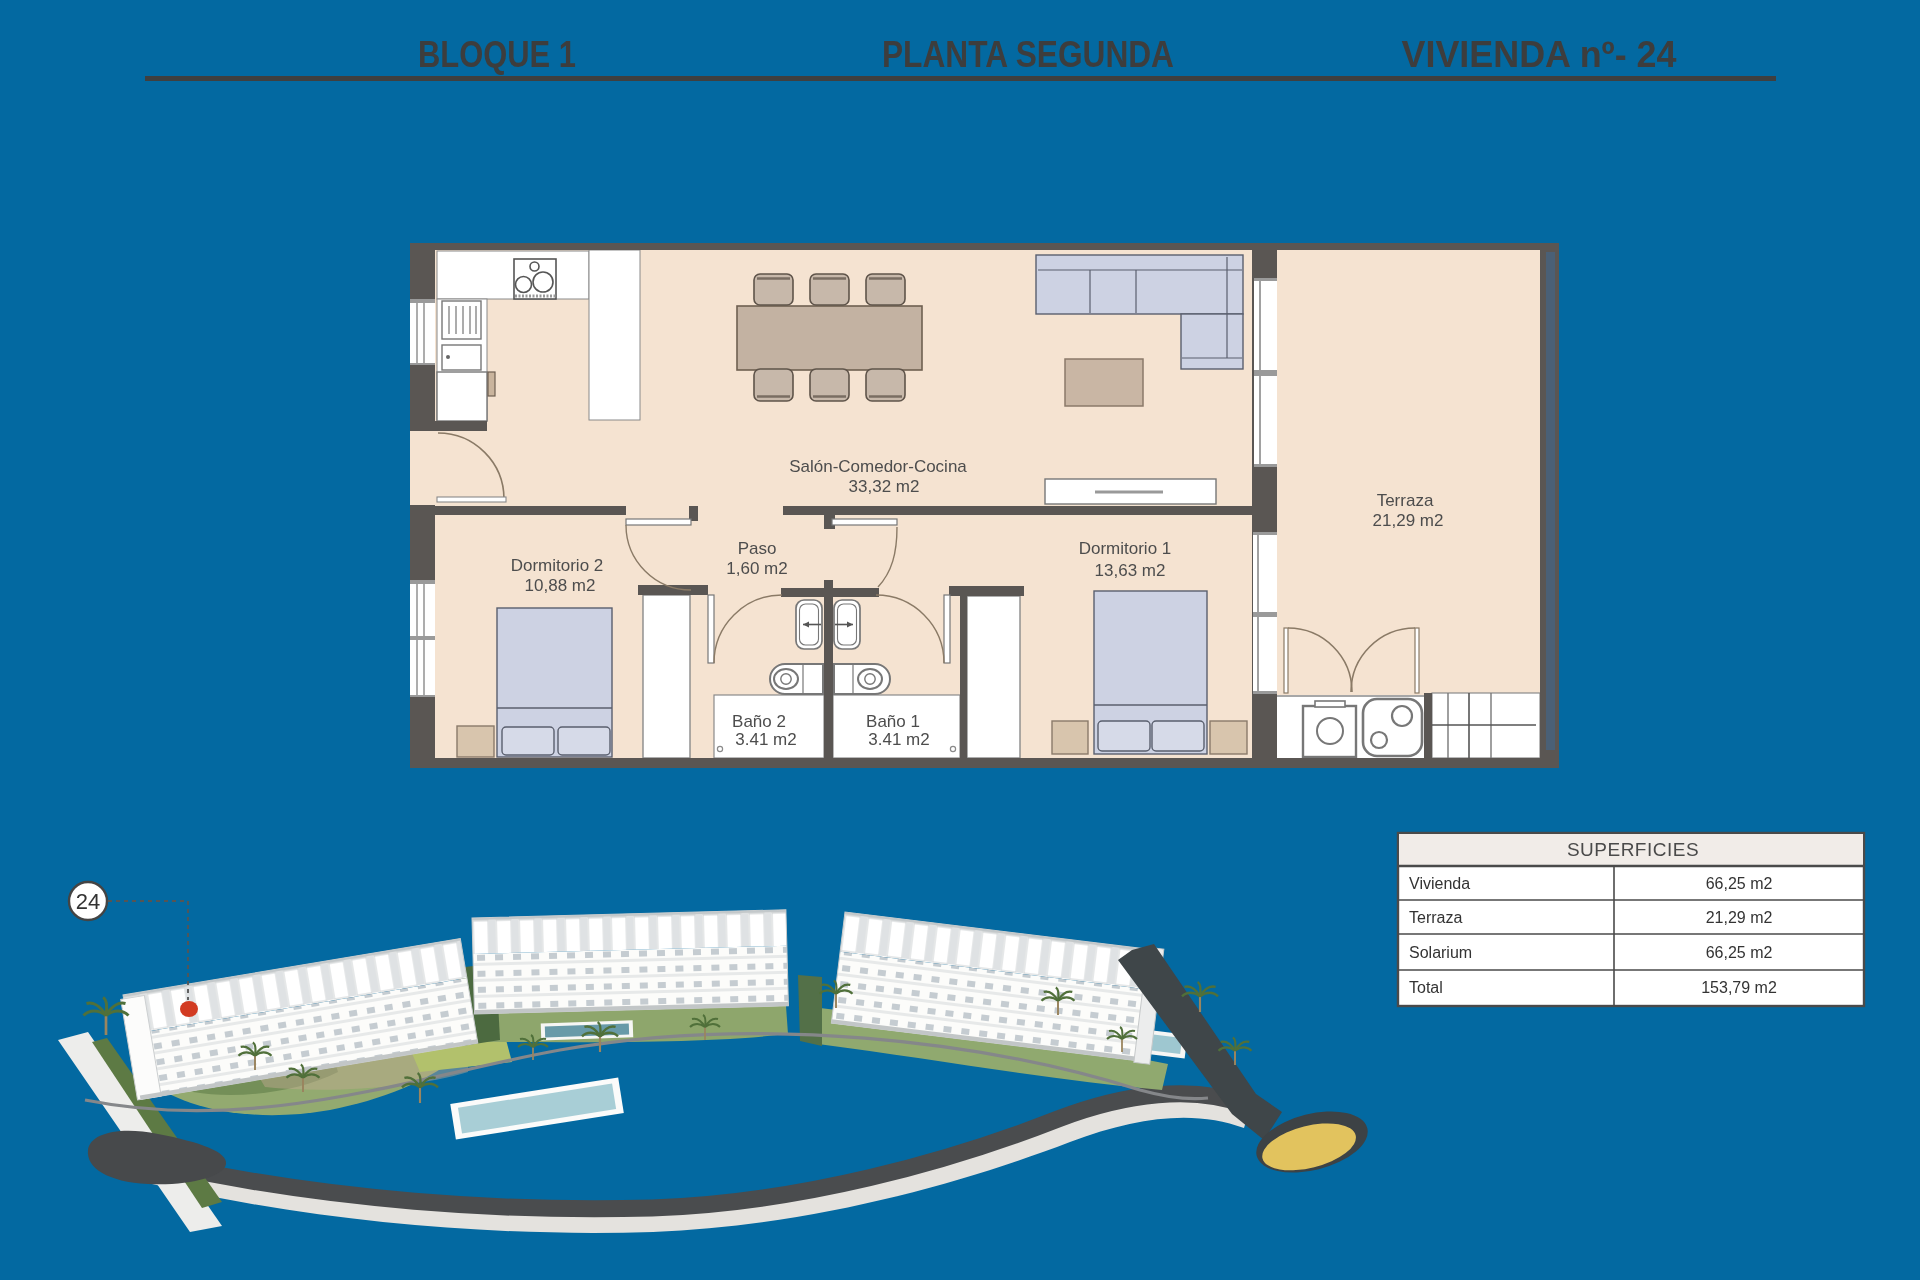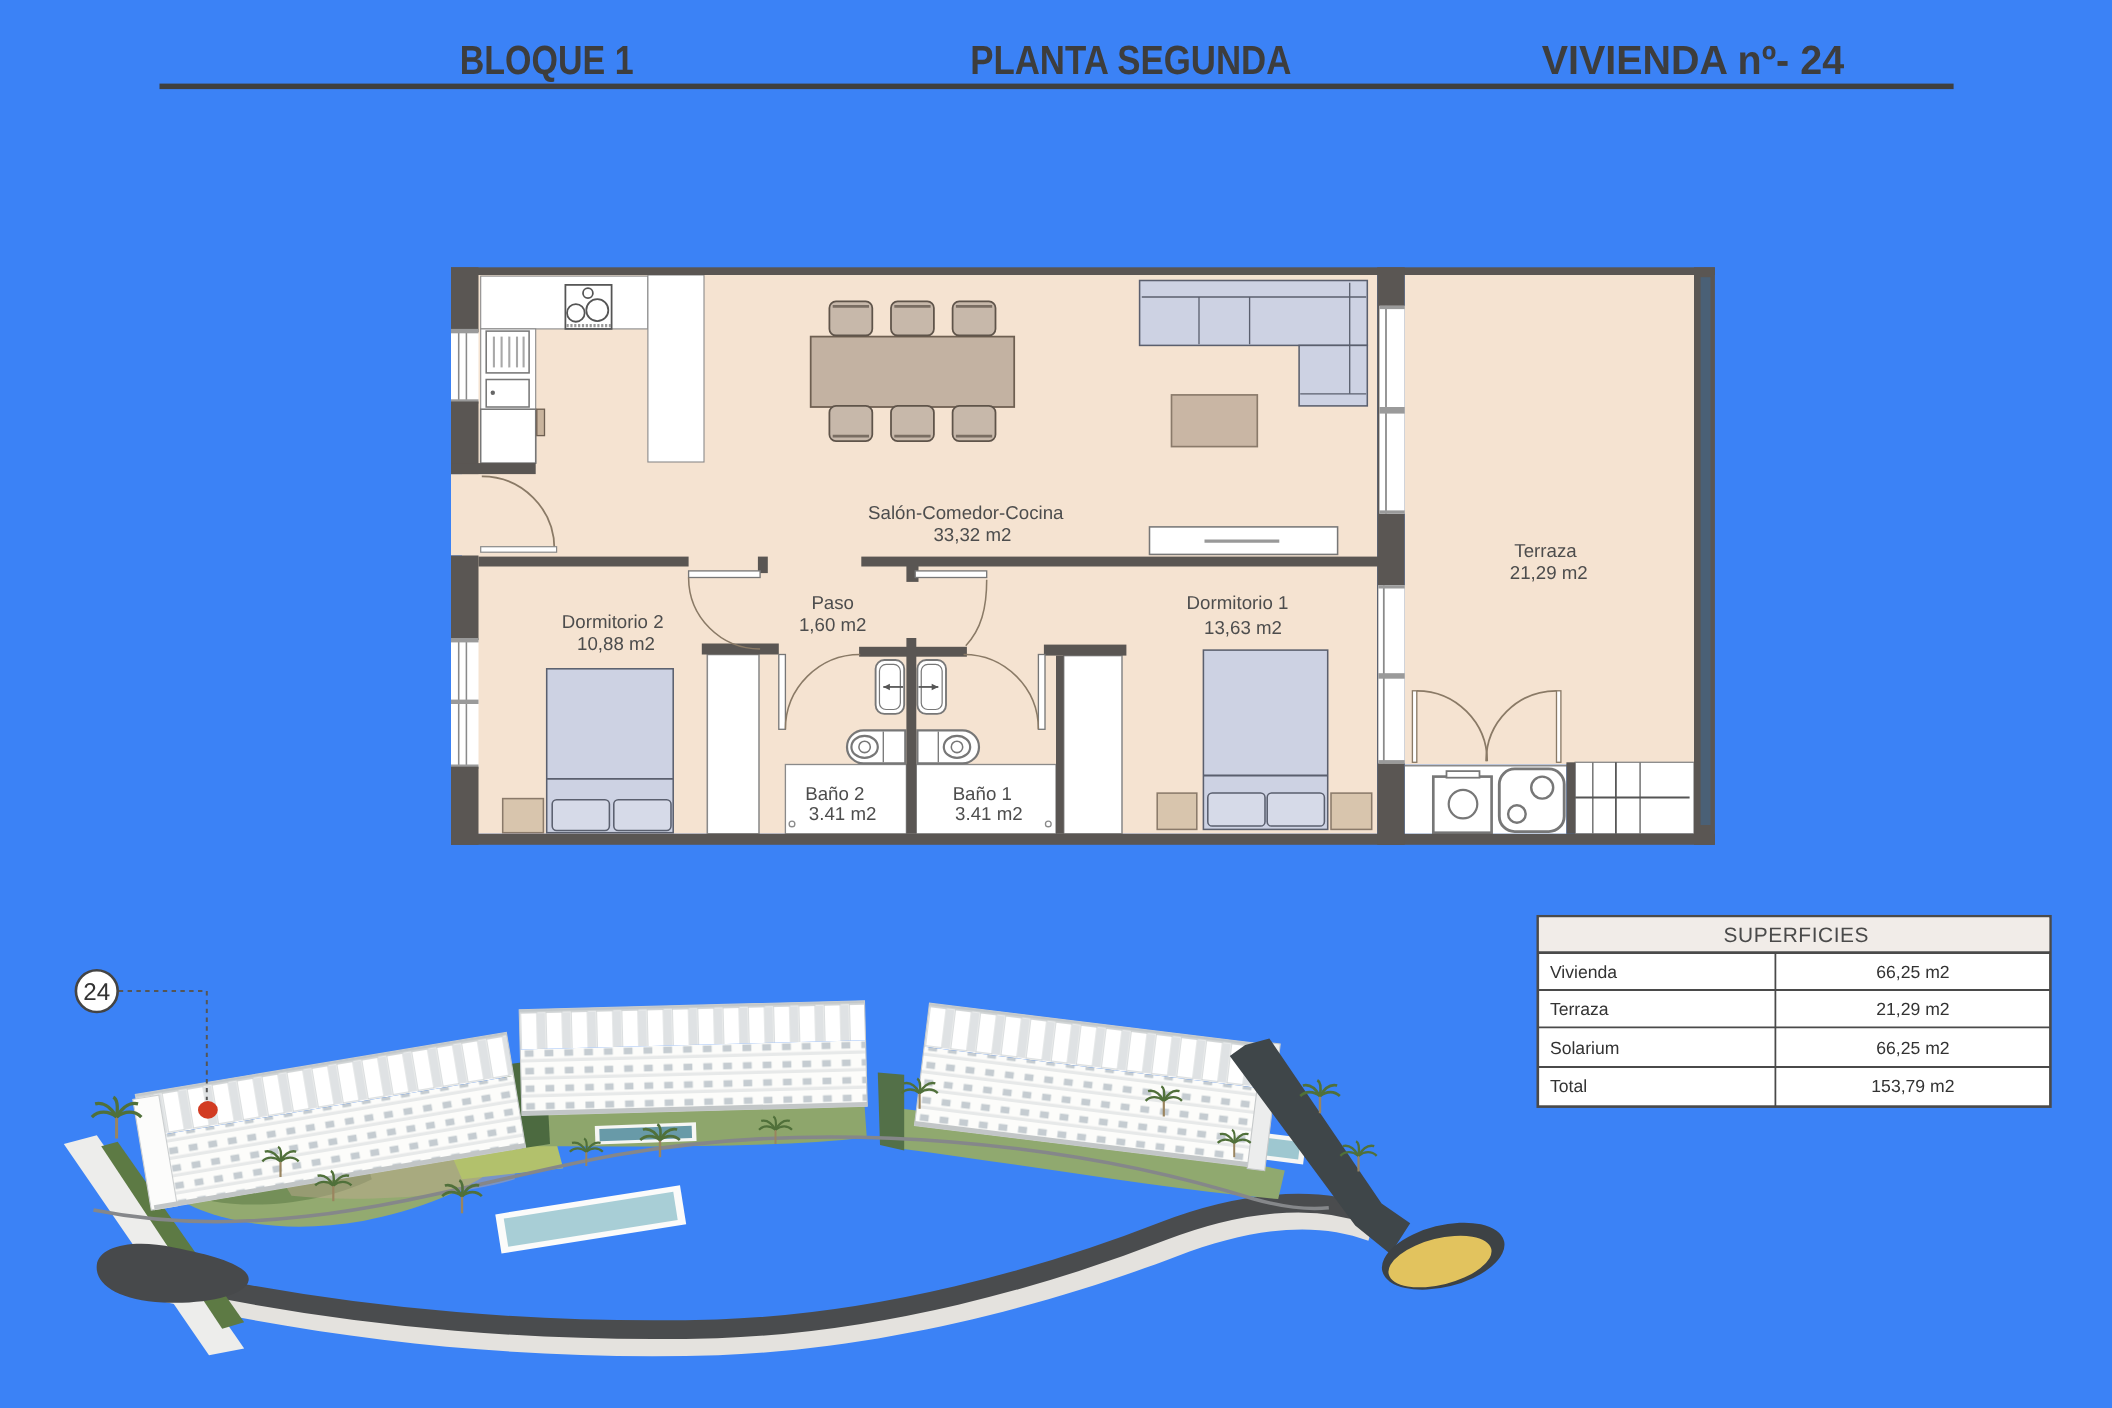--- a/index.html
+++ b/index.html
@@ -1,16 +1,16 @@
 <!DOCTYPE html>
 <html><head>
 <meta charset="utf-8">
 <style>
   html,body{margin:0;padding:0;background:#ffffff;}
-  #page{position:relative;width:1920px;height:1280px;background:#3b82f6;overflow:hidden;
+  #page{position:relative;width:1920px;height:1280px;background:#0369a1;overflow:hidden;
         font-family:"Liberation Sans", sans-serif;}
   svg text{font-family:"Liberation Sans", sans-serif;}
 </style>
 </head>
 <body>
 <div id="page">
 <svg width="1920" height="1280" viewBox="0 0 1920 1280">
 <defs>
   <pattern id="floorp" width="18" height="16" patternUnits="userSpaceOnUse">
     <rect x="0" y="0" width="18" height="16" fill="#fcfcfa"></rect>

